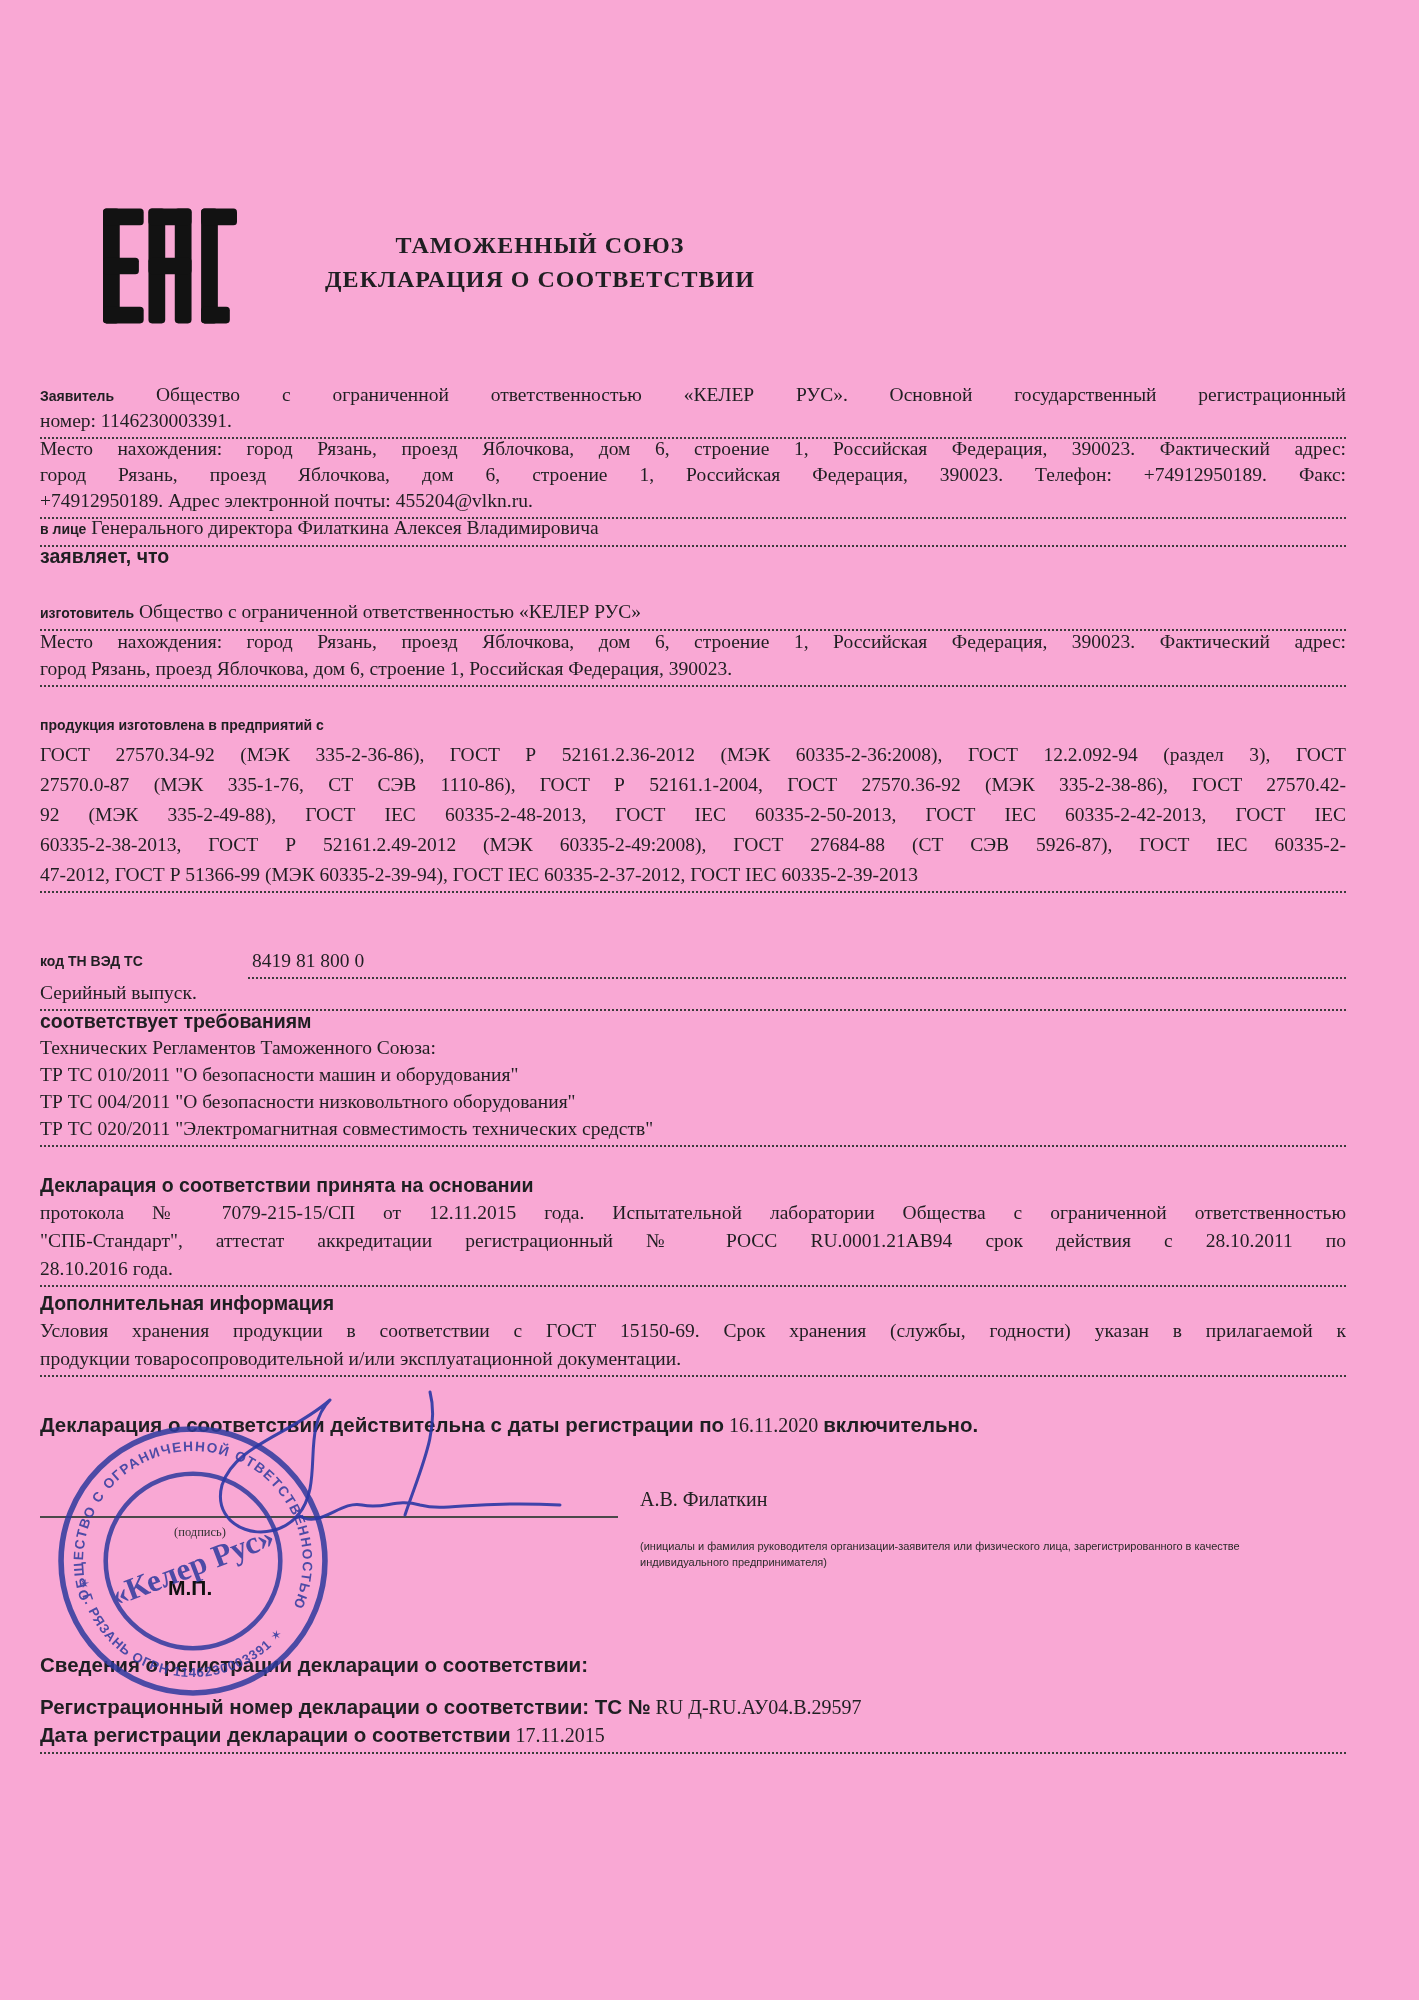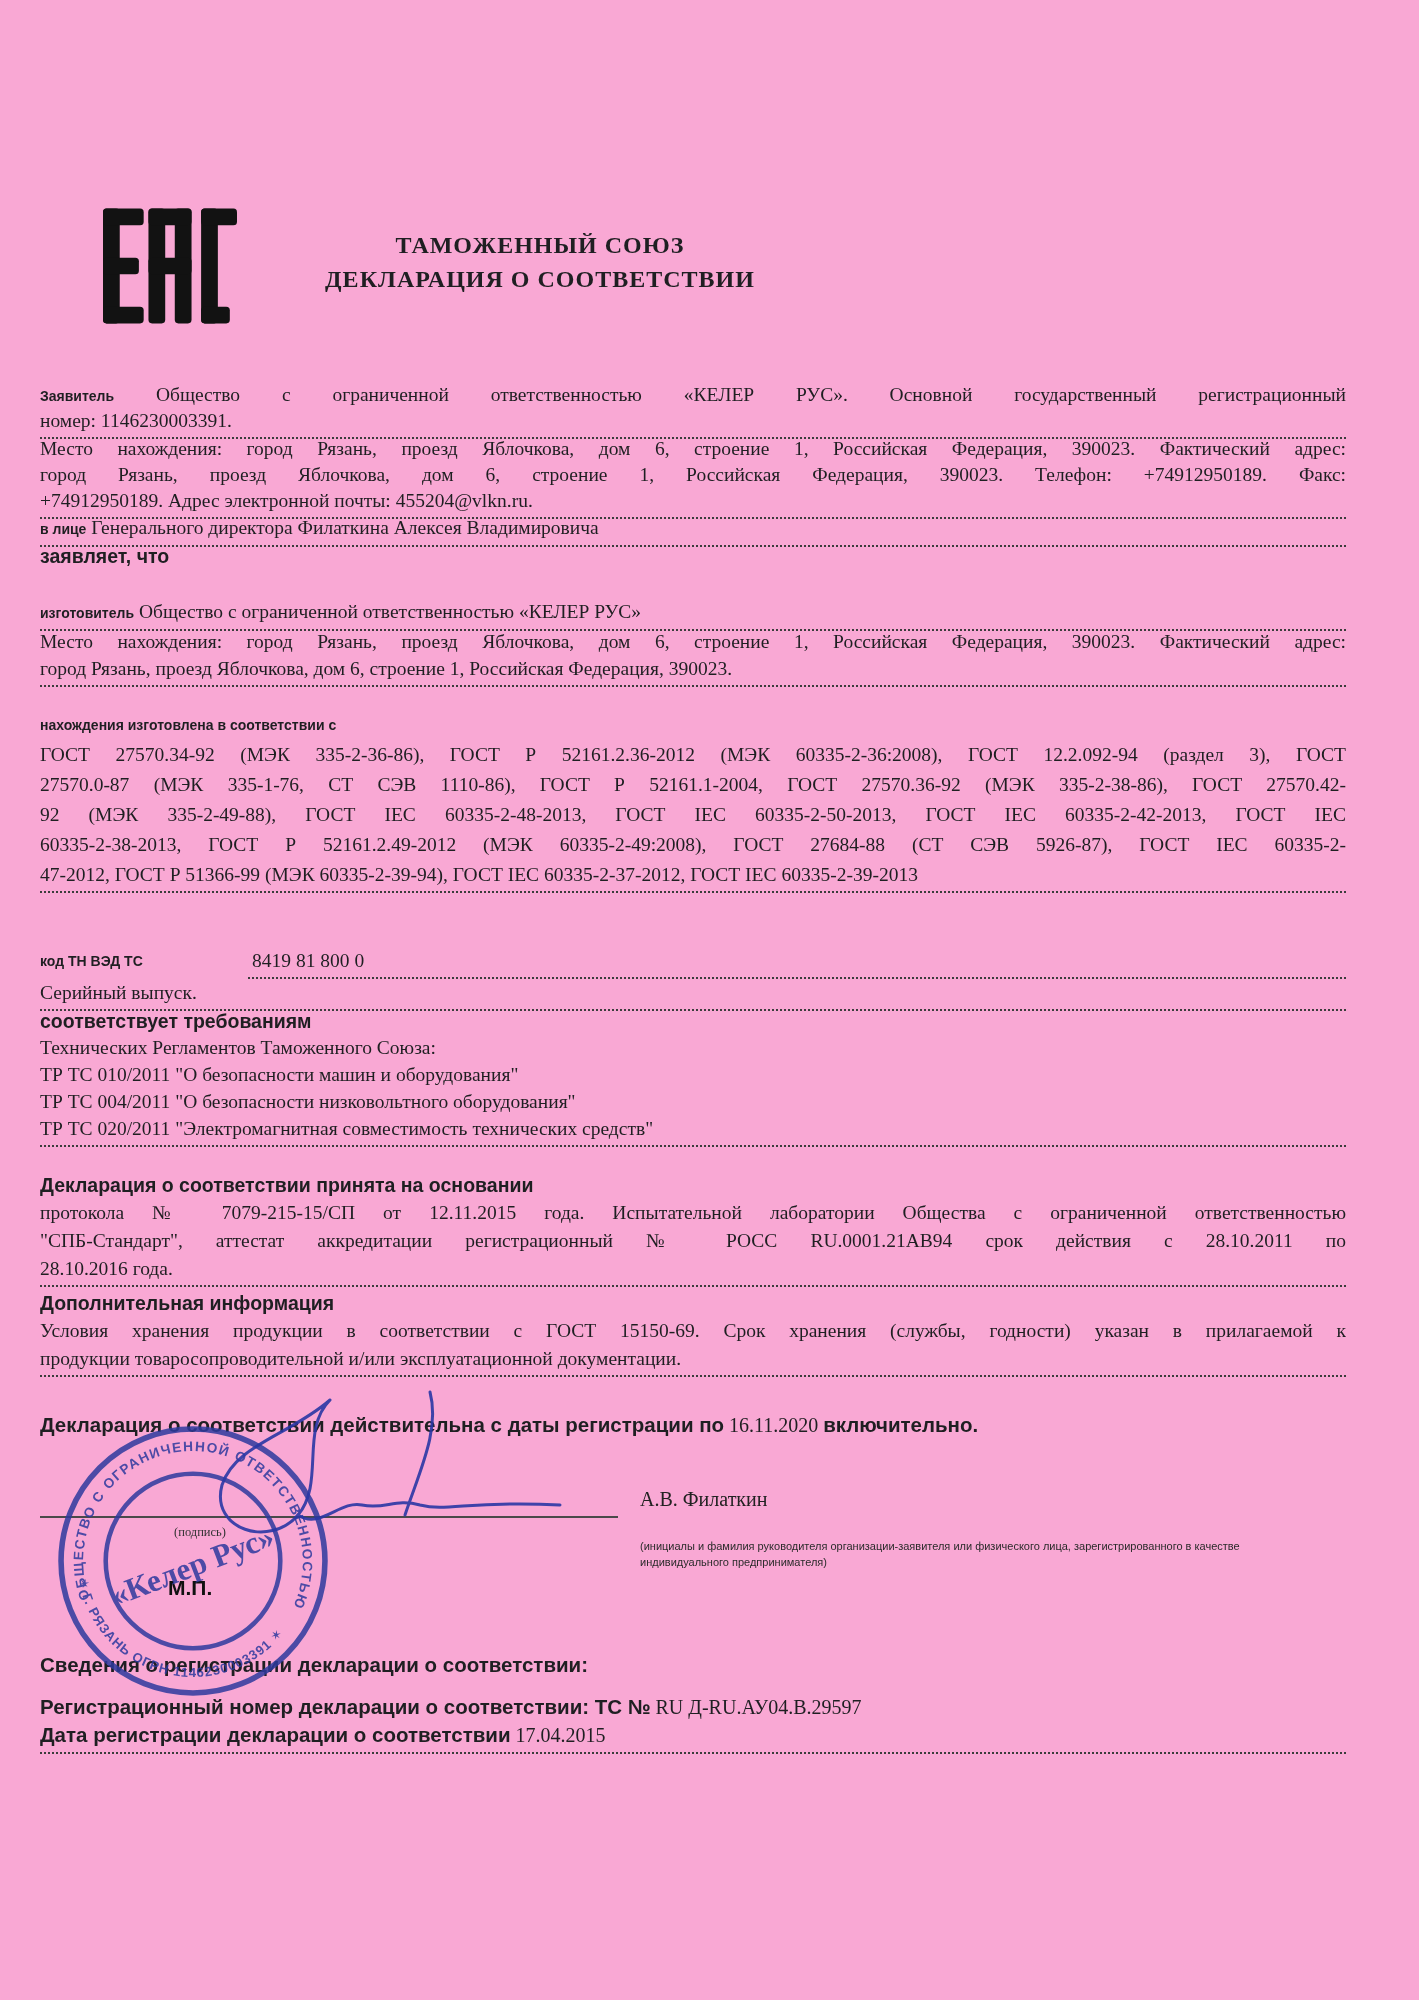--- a/index.html
+++ b/index.html
@@ -55,21 +55,21 @@
   <div class="line dot" style="top:515px"><span class="b">в лице</span> <span>Генерального директора Филаткина Алексея Владимировича</span></div>
 
   <div class="line bl" style="top:543px">заявляет, что</div>
 
 
   <div class="line dot" style="top:599px"><span class="b">изготовитель</span> <span>Общество с ограниченной ответственностью «КЕЛЕР РУС»</span></div>
 
   <div class="line jl" style="top:629px">Место нахождения: город Рязань, проезд Яблочкова, дом 6, строение 1, Российская Федерация, 390023. Фактический адрес:</div>
   <div class="line dot" style="top:656px">город Рязань, проезд Яблочкова, дом 6, строение 1, Российская Федерация, 390023.</div>
 
-  <div class="line b" style="top:712px">нахождения изготовлена в соответствии с</div>
+  <div class="line b" style="top:712px">продукция изготовлена в предприятий с</div>
 
   <div class="line jl" style="top:742px">ГОСТ 27570.34-92 (МЭК 335-2-36-86), ГОСТ Р 52161.2.36-2012 (МЭК 60335-2-36:2008), ГОСТ 12.2.092-94 (раздел 3), ГОСТ</div>
   <div class="line jl" style="top:772px">27570.0-87 (МЭК 335-1-76, СТ СЭВ 1110-86), ГОСТ Р 52161.1-2004, ГОСТ 27570.36-92 (МЭК 335-2-38-86), ГОСТ 27570.42-</div>
   <div class="line jl" style="top:802px">92 (МЭК 335-2-49-88), ГОСТ IEC 60335-2-48-2013, ГОСТ IEC 60335-2-50-2013, ГОСТ IEC 60335-2-42-2013, ГОСТ IEC</div>
   <div class="line jl" style="top:832px">60335-2-38-2013, ГОСТ Р 52161.2.49-2012 (МЭК 60335-2-49:2008), ГОСТ 27684-88 (СТ СЭВ 5926-87), ГОСТ IEC 60335-2-</div>
   <div class="line dot" style="top:862px">47-2012, ГОСТ Р 51366-99 (МЭК 60335-2-39-94), ГОСТ IEC 60335-2-37-2012, ГОСТ IEC 60335-2-39-2013</div>
 
   <div class="line b" style="top:948px;width:200px">код ТН ВЭД ТС</div>
   <div class="line" style="top:948px;left:252px;width:1094px">8419 81 800 0</div>
   <div class="abs" style="top:977px;left:248px;width:1098px;border-bottom:2px dotted #3c3c3c"></div>
@@ -105,21 +105,21 @@
   <div class="note" style="top:1554px">индивидуального предпринимателя)</div>
   <div class="mp">М.П.</div>
 
   <div class="line bl big" style="top:1652px">Сведения о регистрации декларации о соответствии:</div>
   <div class="line" style="top:1694px">
     <span class="b big">Регистрационный номер декларации о соответствии: ТС №</span>
     <span style="font-size:20px">RU Д-RU.АУ04.В.29597</span>
   </div>
   <div class="line dot" style="top:1722px">
     <span class="b big">Дата регистрации декларации о соответствии</span>
-    <span style="font-size:20px">17.04.2015</span>
+    <span style="font-size:20px">17.11.2015</span>
   </div>
 
   <svg class="abs" style="left:58px;top:1426px;opacity:.85" width="270" height="270" viewBox="0 0 266 266">
     <defs>
       <path id="arcTop" d="M 31.5 169.9 A 108 108 0 1 1 234.5 96.1 A 108 108 0 1 1 31.5 169.9" fill="none"></path>
       <path id="arcBottom" d="M 19.4 142.9 A 114 114 0 0 0 246.6 142.9" fill="none"></path>
     </defs>
     <circle cx="133" cy="133" r="130" fill="none" stroke="#2e3a9e" stroke-width="5.5"></circle>
     <circle cx="133" cy="133" r="86" fill="none" stroke="#2e3a9e" stroke-width="4.5"></circle>
     <text font-family="Liberation Sans, DejaVu Sans, sans-serif" font-size="13.5" font-weight="700" fill="#2e3a9e" letter-spacing="1.4">

